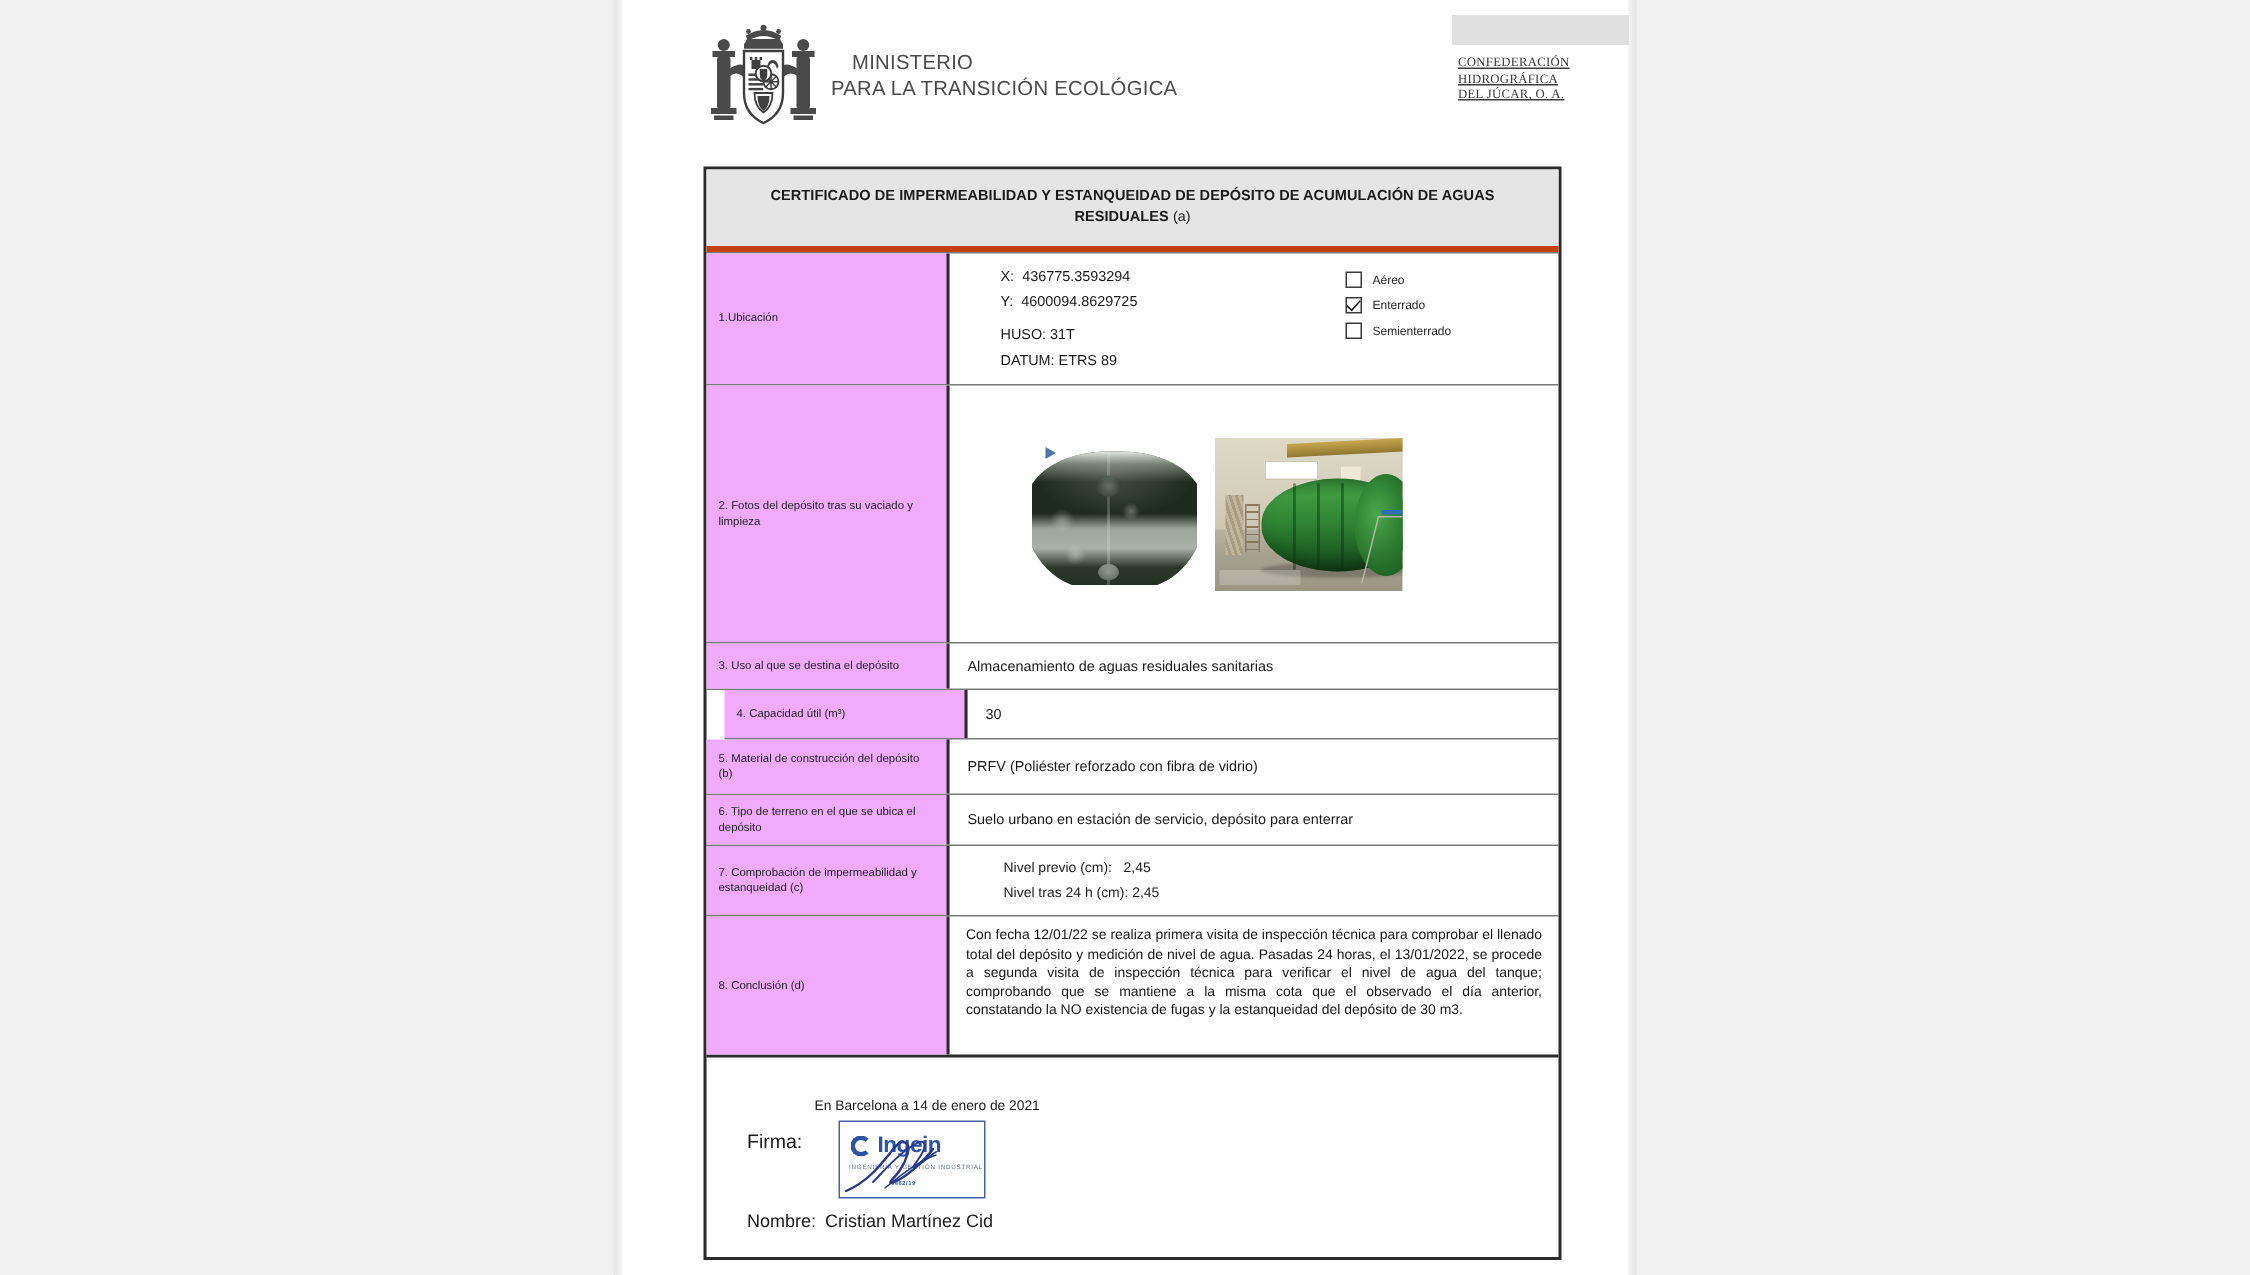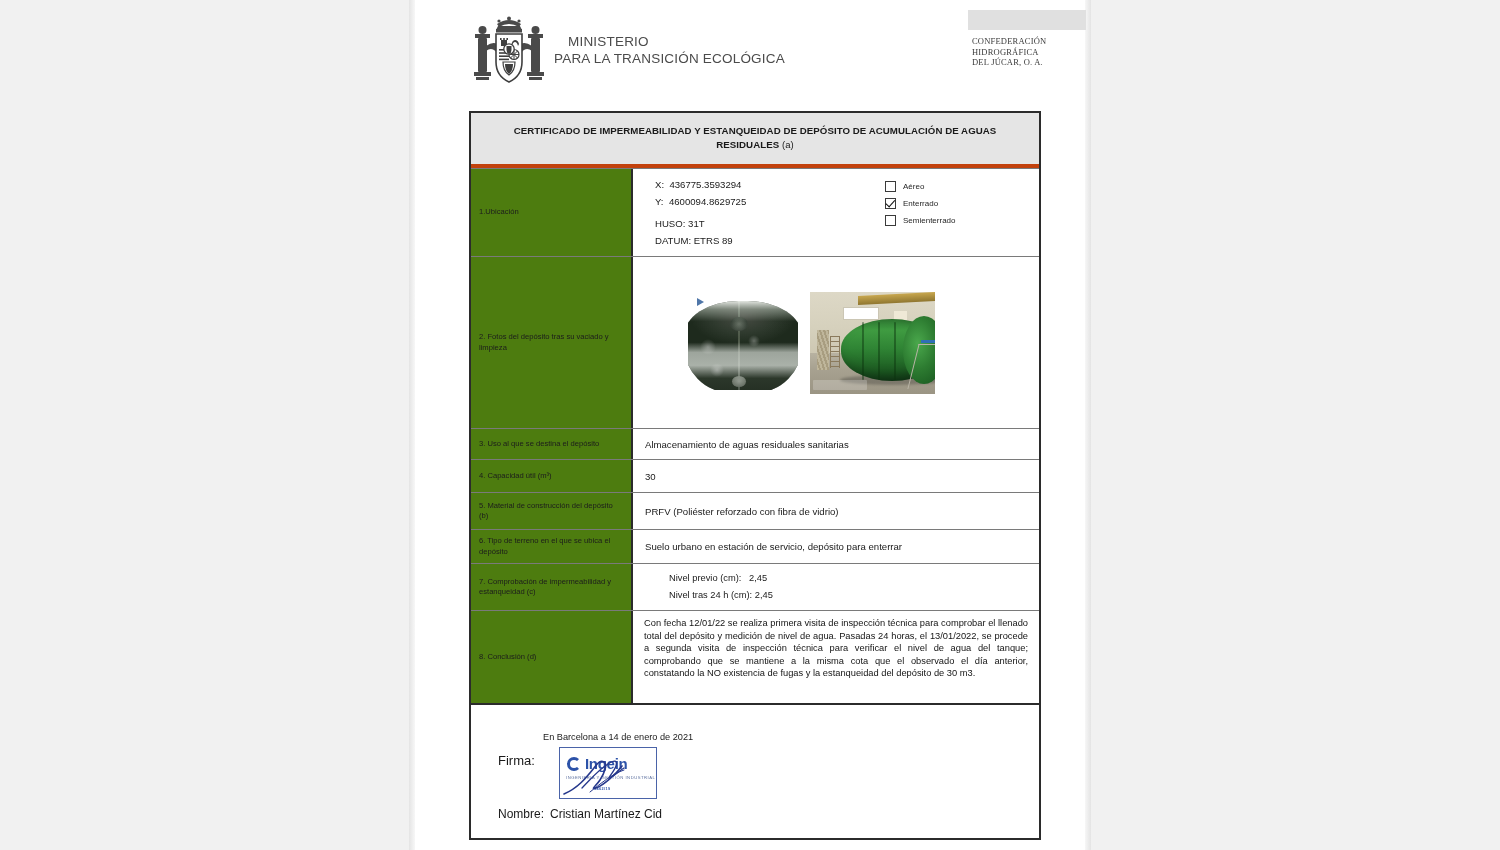--- a/index.html
+++ b/index.html
@@ -74,20 +74,21 @@
   }
   .chj-text {
     position: absolute;
     left: 557px; top: 36px;
     width: 120px;
     font-family: "Liberation Serif", serif;
     font-size: 8.5px;
     line-height: 10.5px;
     color: #3b3b3b;
     letter-spacing: .2px;
+    text-decoration: underline;
   }
   .chj-text span { display: block; }
 
   
   .doc-table {
     position: absolute;
     left: 54px; top: 111px;
     width: 572px;
     border: 2px solid #2b2b2b;
     box-sizing: border-box;
@@ -111,21 +112,21 @@
     line-height: 14px;
     color: #1a1a1a;
     letter-spacing: .05px;
     border-bottom: 4px solid #c2410c;
   }
   .title-cell .note { font-weight: normal; font-size: 9.5px; }
 
   .lbl {
     width: 162px;
     min-width: 162px;
-    background: #4d7c0f;
+    background: #f0abfc;
     border-right: 2px solid #2b2b2b;
     box-sizing: border-box;
     padding: 6px 8px 6px 8px;
     font-size: 7.6px;
     line-height: 10.5px;
     color: #1c1c1c;
     display: flex;
     align-items: center;
   }
   .val {
@@ -137,21 +138,21 @@
     display: flex;
     align-items: center;
   }
 
   
   .r1 { min-height: 72px; }
   .r1 .val { align-items: stretch; padding: 0; }
   .coord-wrap {
     display: flex;
     width: 100%;
-    padding: 7px 0 7px 0;
+    padding: 7px 0 7px 12px;
     box-sizing: border-box;
     justify-content: flex-end;
   }
   .coords {
     width: 252px;
     padding-left: 22px;
     box-sizing: border-box;
     font-size: 9.6px;
     line-height: 17px;
     color: #1a1a1a;
@@ -353,21 +354,21 @@
   }
   .p2-wm {
     position: absolute; left: 3px; bottom: 4px;
     width: 54px; height: 10px;
     background: rgba(255,255,255,.22);
     border-radius: 1px;
   }
 
   
   .r3 { min-height: 31px; }
-  .r4 { min-height: 33px; }
+  .r4 { min-height: 33px; margin-left: 12px; }
   .r5 { min-height: 37px; }
   .r6 { min-height: 33px; }
   .r7 { min-height: 46px; }
   .r3 .val, .r4 .val, .r5 .val, .r6 .val { padding-left: 12px; }
   .levels {
     padding-left: 28px;
     font-size: 9.3px;
     line-height: 17px;
     color: #1a1a1a;
   }

